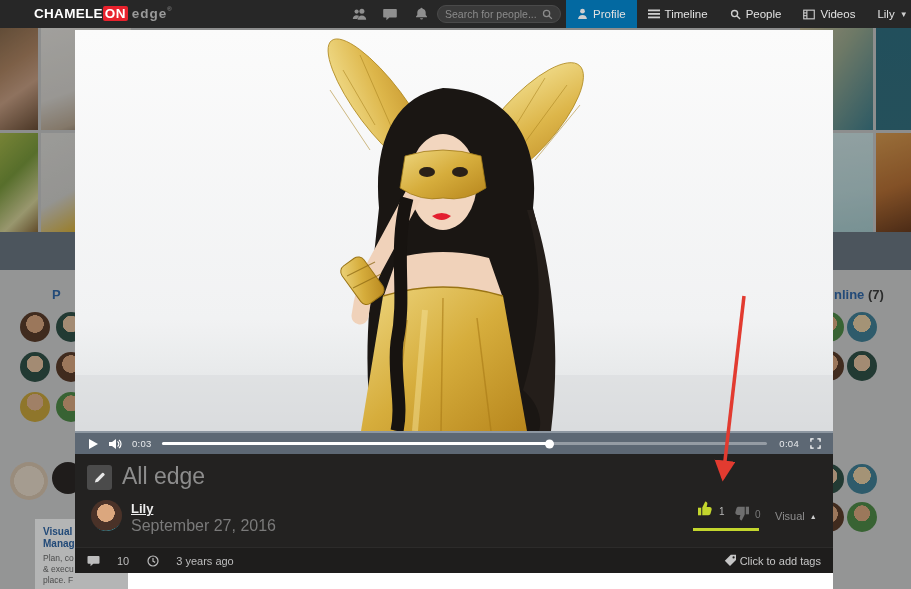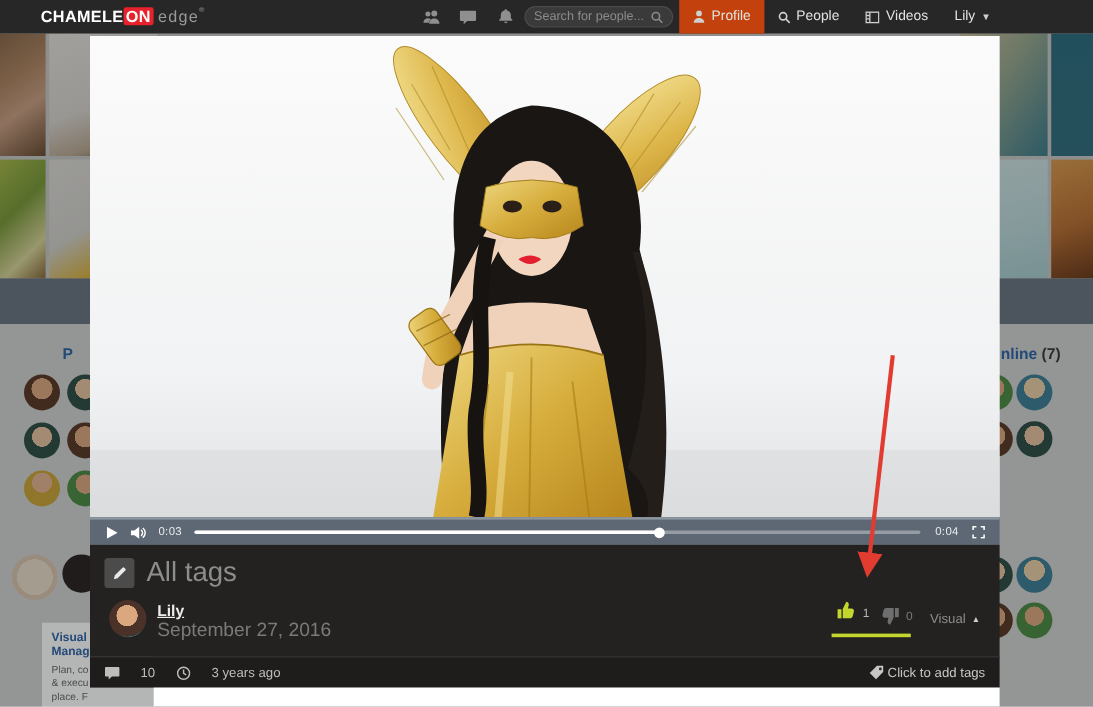--- a/index.html
+++ b/index.html
@@ -34,30 +34,30 @@
   .job-card .jc-link { font-size:10px; font-weight:bold; color:#2f66a8; line-height:12px; }
   .job-card .jc-body { font-size:8.5px; color:#6a6a6a; line-height:11px; margin-top:3px; }
 
   .dim { position:absolute; left:0; top:28px; width:911px; height:561px; background:rgba(8,9,11,.30); z-index:2; }
 
   
   .navbar { position:absolute; left:0; top:0; width:911px; height:28px; background:#272727; z-index:40; }
   .logo { position:absolute; left:34px; top:6px; font-size:13.5px; letter-spacing:.3px; white-space:nowrap; }
   .logo .b1 { color:#ffffff; font-weight:bold; }
   .logo .b2 { color:#ffffff; font-weight:bold; background:#e8222d; border-radius:2px; padding:0 2px; }
-  .logo .b3 { color:#9a9a9a; font-weight:normal; margin-left:4px; letter-spacing:1px; }
+  .logo .b3 { color:#9a9a9a; font-weight:bold; margin-left:4px; letter-spacing:1px; }
   .logo .reg { color:#9a9a9a; font-size:6px; vertical-align:top; }
   .nav-icons { position:absolute; left:351px; top:0; height:28px; display:flex; align-items:center; gap:15px; color:#8f8f8f; }
   .searchbox { position:absolute; left:437px; top:5px; width:124px; height:18px; background:#3a3a3a; border:1px solid #4a4a4a; border-radius:9px; display:flex; align-items:center; padding:0 7px;justify-content:center; }
   .searchbox input { flex:1; background:transparent; border:none; outline:none; color:#cccccc; font-size:10.5px; font-family:"Liberation Sans", sans-serif; min-width:0; }
   .searchbox input::placeholder { color:#8b8b8b; }
   .searchbox .mag { color:#8b8b8b; flex:0 0 auto; display:flex; }
   .tabs { position:absolute; left:566px; top:0; height:28px; display:flex; }
   .tab { display:flex; align-items:center; gap:5px; padding:0 11px; height:28px; font-size:11.5px; color:#e2e2e2; cursor:pointer; }
-  .tab.active { background:#c2410c; }
+  .tab.active { background:#0369a1; }
   .tab svg { color:#cfcfcf; }
   .caret { font-size:8px; color:#cfcfcf; }
 
   
   .lightbox { position:absolute; left:75px; top:30px; width:758px; height:543px; z-index:5; }
   .video-stage { position:absolute; left:0; top:0; width:758px; height:401px; background:#f5f5f5; overflow:hidden; }
   .controls { position:absolute; left:0; top:401px; width:758px; height:23px; background:#5d6874; border-top:2px solid #8d97a1; display:flex; align-items:center; padding:0 10px; color:#eef0f2; }
   .controls .time { font-size:9.5px; color:#e8eaec; letter-spacing:.3px; }
   .ctl-btn { display:flex; align-items:center; justify-content:center; width:16px; height:16px; cursor:pointer; }
   .track { flex:1; height:3px; background:rgba(255,255,255,.35); border-radius:2px; margin:0 12px 0 10px; position:relative; cursor:pointer; }
@@ -175,20 +175,28 @@
     </div>
     <nav class="tabs">
       <div class="tab active">
         <svg width="11" height="12" viewBox="0 0 12 13" fill="currentColor">
             <circle cx="6" cy="3.4" r="2.6"></circle>
             <path d="M1.2 12c0-2.8 2.1-4.5 4.8-4.5s4.8 1.7 4.8 4.5z"></path>
           </svg>
         <span>Profile</span>
       </div>
       <div class="tab">
+        <svg width="12" height="10" viewBox="0 0 12 10" fill="currentColor">
+            <rect x="0" y="0.5" width="12" height="1.8"></rect>
+            <rect x="0" y="4" width="12" height="1.8"></rect>
+            <rect x="0" y="7.5" width="12" height="1.8"></rect>
+          </svg>
+        <span>Timeline</span>
+      </div>
+      <div class="tab">
         <svg width="11" height="11" viewBox="0 0 12 12" fill="none" stroke="currentColor" stroke-width="1.5">
             <circle cx="5" cy="5" r="3.3"></circle>
             <line x1="7.6" y1="7.6" x2="11" y2="11"></line>
           </svg>
         <span>People</span>
       </div>
       <div class="tab">
         <svg width="12" height="11" viewBox="0 0 13 11" fill="none" stroke="currentColor" stroke-width="1.2">
             <rect x="0.8" y="0.8" width="11.4" height="9.4"></rect>
             <line x1="4.2" y1="0.8" x2="4.2" y2="10.2"></line>
@@ -282,21 +290,21 @@
           </svg>
       </span>
     </div>
 
     <div class="details">
       <div class="pencil-btn">
         <svg width="13" height="13" viewBox="0 0 14 14" fill="currentColor">
             <path d="M2 12.5l.9-3.4L9.8 2.2a1.1 1.1 0 011.6 0l.9.9a1.1 1.1 0 010 1.6L5.4 11.6 2 12.5z"></path>
           </svg>
       </div>
-      <div class="vid-title">All tags</div>
+      <div class="vid-title">All edge</div>
 
       <div class="author-avatar"></div>
       <div class="author-name">Lily</div>
       <div class="author-date">September 27, 2016</div>
 
       <div class="reactions">
         <span class="like-btn">
           <svg width="17" height="15" viewBox="0 0 14 13" fill="currentColor">
               <rect x="0.5" y="5.8" width="2.8" height="6.6"></rect>
               <path d="M4.2 12.4h5.3c.9 0 1.7-.6 1.9-1.5l.9-3.4c.3-1.1-.6-2.2-1.7-2.2H8l.6-2.7C8.8 1.5 7.9.4 6.8.4L4.2 5.6z"></path>

